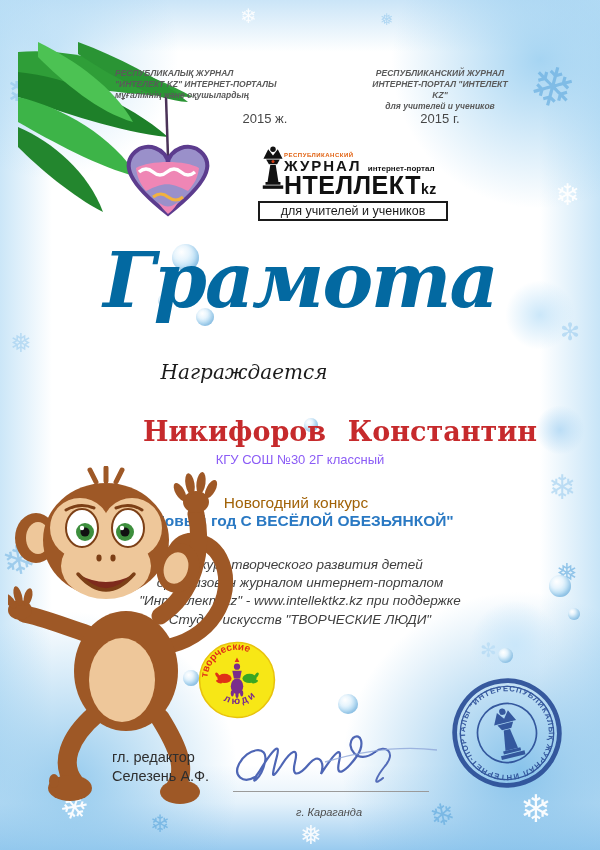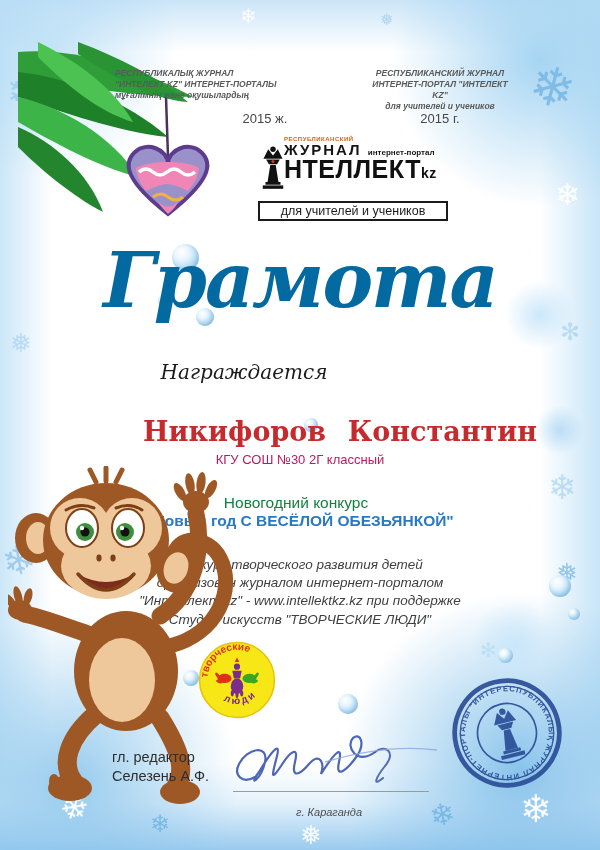--- a/index.html
+++ b/index.html
@@ -26,40 +26,40 @@
      box-shadow:inset -2px -2px 4px rgba(120,175,215,.55);}
   
   .hdr{position:absolute;top:68px;font-size:8.5px;font-weight:bold;font-style:italic;color:#5a5a5a;line-height:1.3;}
   .hdr.l{left:115px;width:200px;text-align:left;}
   .hdr.r{left:365px;width:150px;text-align:center;}
   .year{position:absolute;top:111px;font-size:13px;color:#474747;}
   .year.l{left:205px;width:120px;text-align:center;}
   .year.r{left:400px;width:80px;text-align:center;}
   
   .logo{position:absolute;left:258px;top:136px;width:190px;}
-  .logo-row{display:flex;align-items:flex-start;}
+  .logo-row{display:flex;align-items:flex-end;}
   .logo-queen{flex:0 0 30px;}
   .logo-text{margin-left:-4px;}
   .logo-small{font-size:6px;font-weight:bold;color:#e1600f;letter-spacing:.5px;}
   .logo-mid{font-size:15px;font-weight:bold;color:#151515;letter-spacing:2px;line-height:1;}
   .logo-mid small{font-size:8px;font-weight:bold;letter-spacing:0;color:#151515;}
   .logo-big{font-size:25px;font-weight:bold;color:#111;line-height:1;letter-spacing:.5px;}
   .logo-big small{font-size:14px;}
   .logo-box{margin-top:3px;border:2px solid #1a1a1a;padding:1px 4px;text-align:center;
             font-size:12.5px;color:#1a1a1a;background:#fff;}
   
   .title{position:absolute;left:0;top:236px;width:600px;text-align:center;
          font-family:"DejaVu Serif",serif;font-style:italic;font-weight:bold;
          font-size:76px;color:#0369a1;letter-spacing:-2px;}
   .awarded{position:absolute;left:0;top:360px;width:488px;text-align:center;
            font-family:"DejaVu Serif",serif;font-style:italic;font-size:20px;color:#1c1c1c;}
   .name{position:absolute;left:0;top:416px;width:600px;text-align:center;
         font-family:"DejaVu Serif",serif;font-size:27px;font-weight:bold;color:#c62a2c;word-spacing:.45em;padding-left:40px;}
-  .school{position:absolute;left:0;top:452px;width:600px;text-align:center;font-size:13px;color:#be185d;}
-  .contest1{position:absolute;left:0;top:494px;width:592px;text-align:center;font-size:15.5px;color:#15803d;}
+  .school{position:absolute;left:0;top:452px;width:600px;text-align:center;font-size:13px;color:#8b5cf6;}
+  .contest1{position:absolute;left:0;top:494px;width:592px;text-align:center;font-size:15.5px;color:#a16207;}
   .contest2{position:absolute;left:0;top:512px;width:600px;text-align:center;font-size:15.5px;font-weight:bold;color:#2a79c3;}
   .descr{position:absolute;left:80px;top:556px;width:440px;text-align:center;
          font-style:italic;font-size:13.5px;color:#3f3f3f;line-height:1.35;}
   
   .sig-label{position:absolute;left:112px;top:748px;font-size:14.5px;color:#2e2e2e;line-height:1.3;}
   .sig-line{position:absolute;left:233px;top:791px;width:196px;height:1px;background:#9a9a9a;}
   .sig{position:absolute;left:225px;top:722px;}
   .city{position:absolute;left:296px;top:806px;font-size:11px;font-style:italic;color:#4d4d4d;}
   .stamp{position:absolute;left:450px;top:676px;width:114px;height:114px;transform:rotate(-14deg);opacity:.92;}
   .studio{position:absolute;left:198px;top:641px;width:78px;height:78px;}

